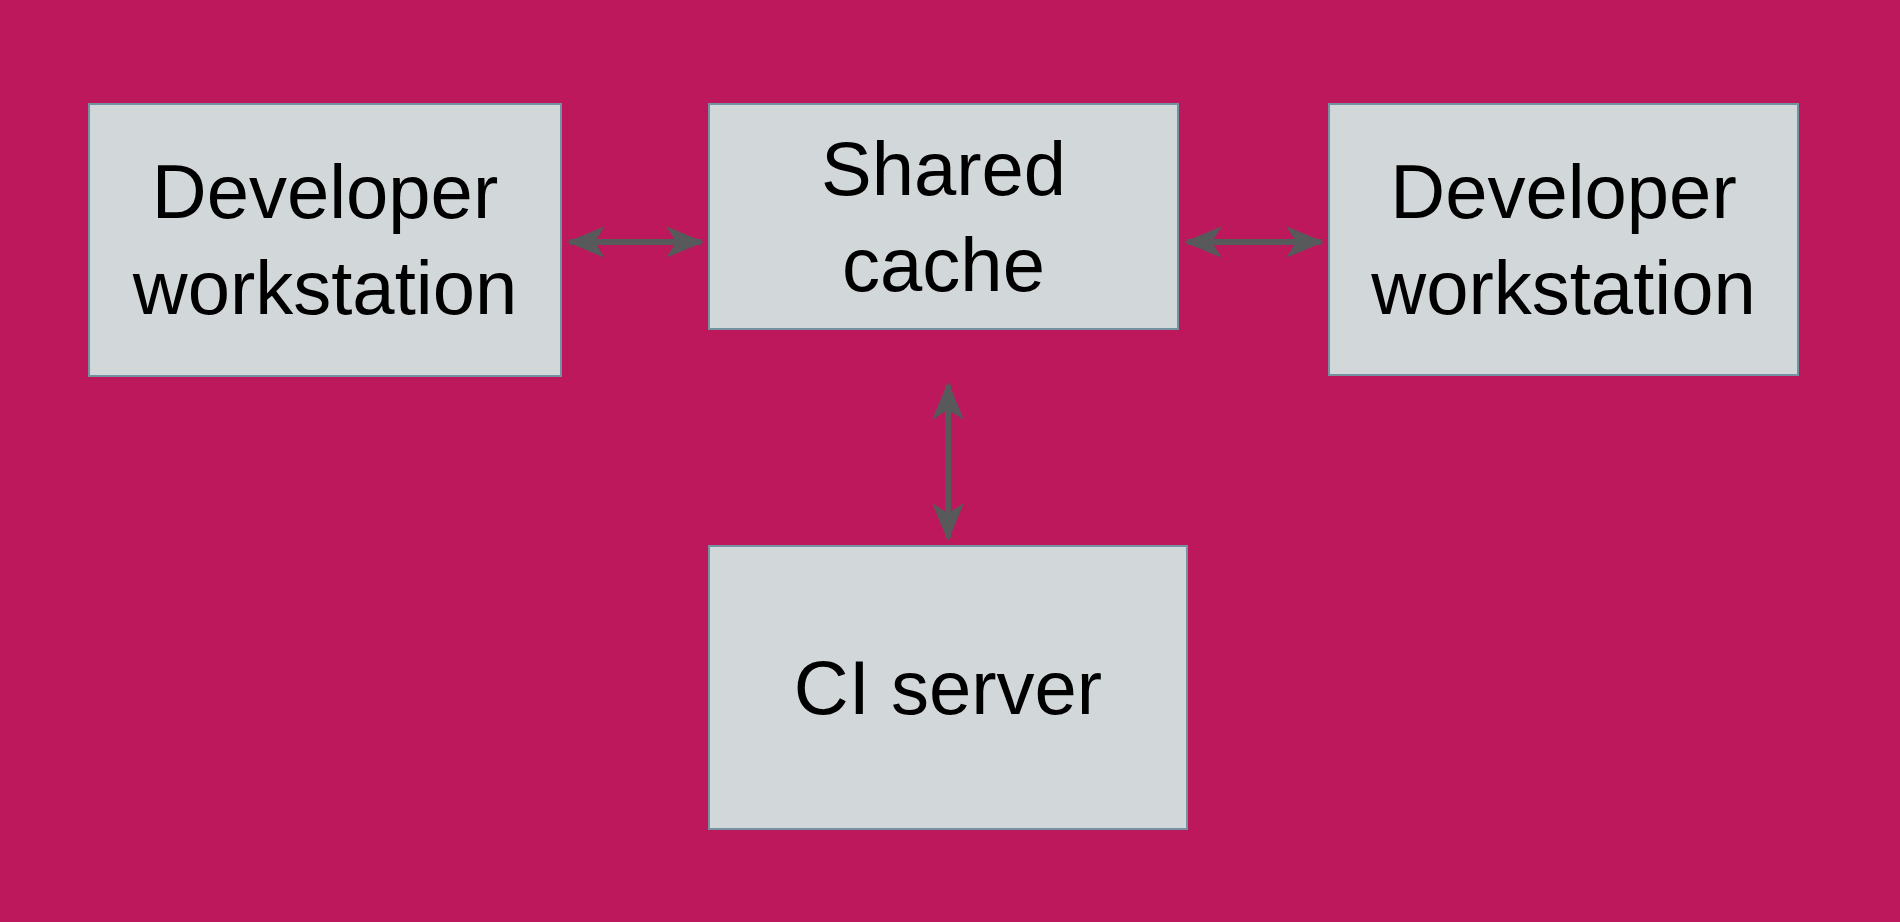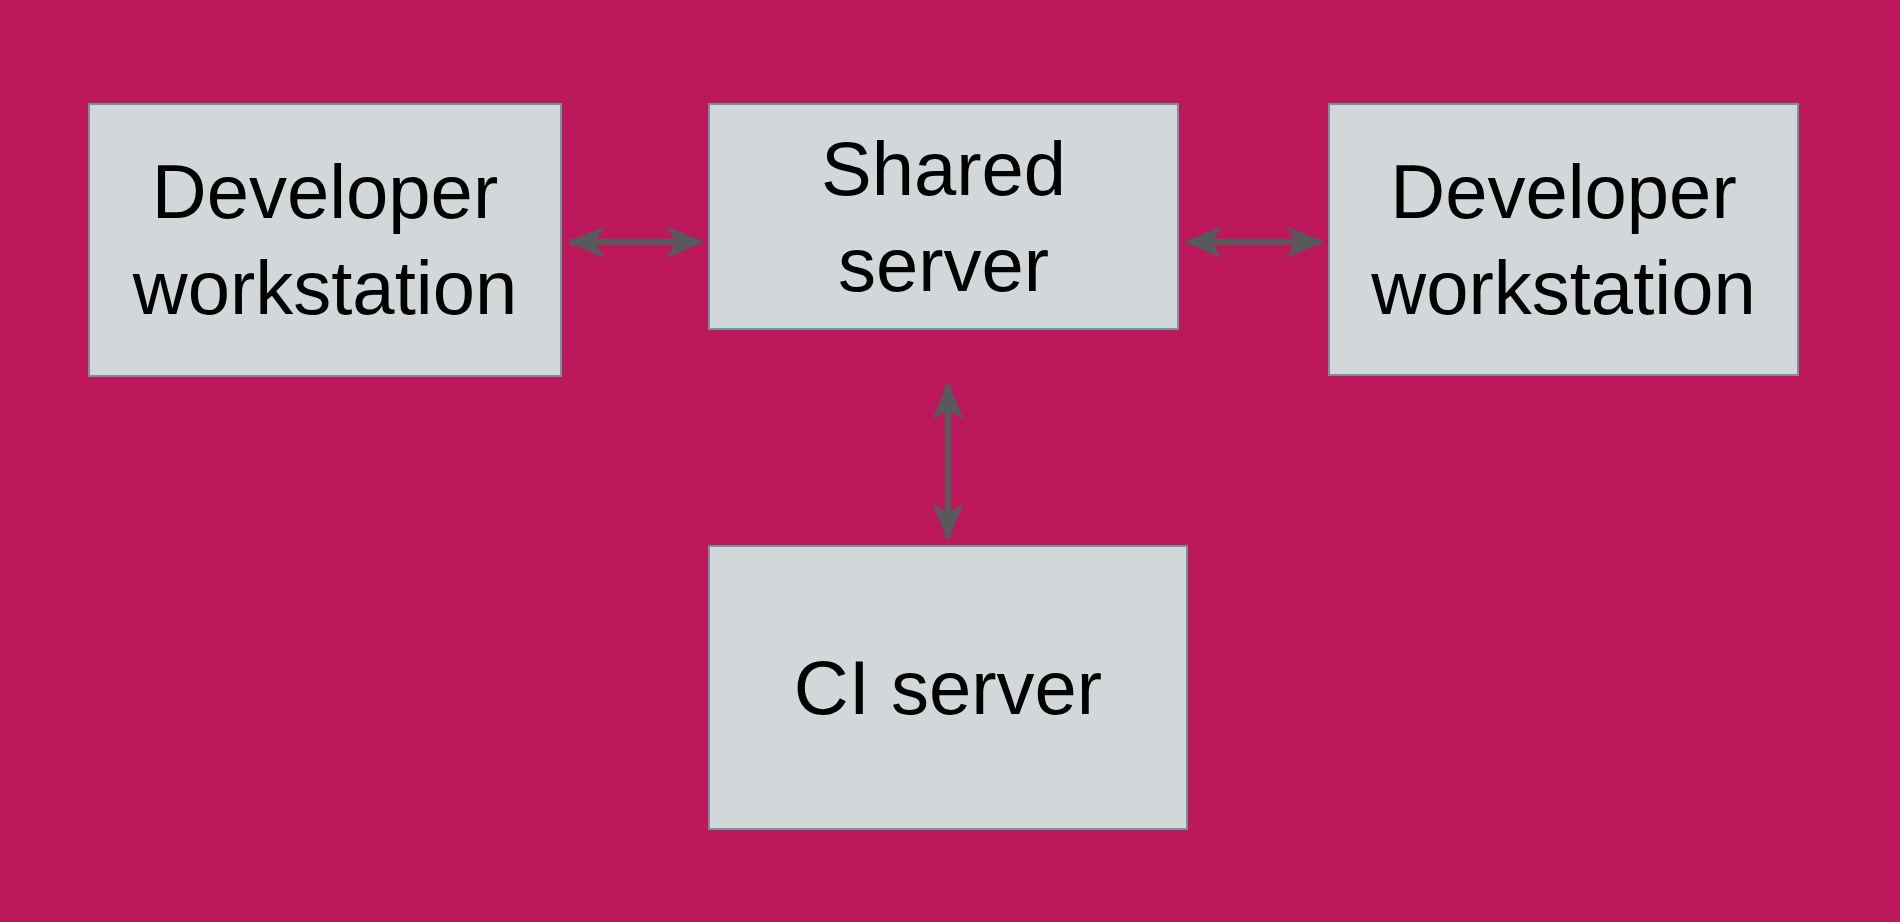--- a/index.html
+++ b/index.html
@@ -47,21 +47,21 @@
 
 <div class="canvas">
 
   <div class="node" id="node-dev-left">
     <span>Developer</span>
     <span>workstation</span>
   </div>
 
   <div class="node" id="node-shared">
     <span>Shared</span>
-    <span>server</span>
+    <span>cache</span>
   </div>
 
   <div class="node" id="node-dev-right">
     <span>Developer</span>
     <span>workstation</span>
   </div>
 
   <div class="node" id="node-ci-server">
     <span>CI server</span>
   </div>

